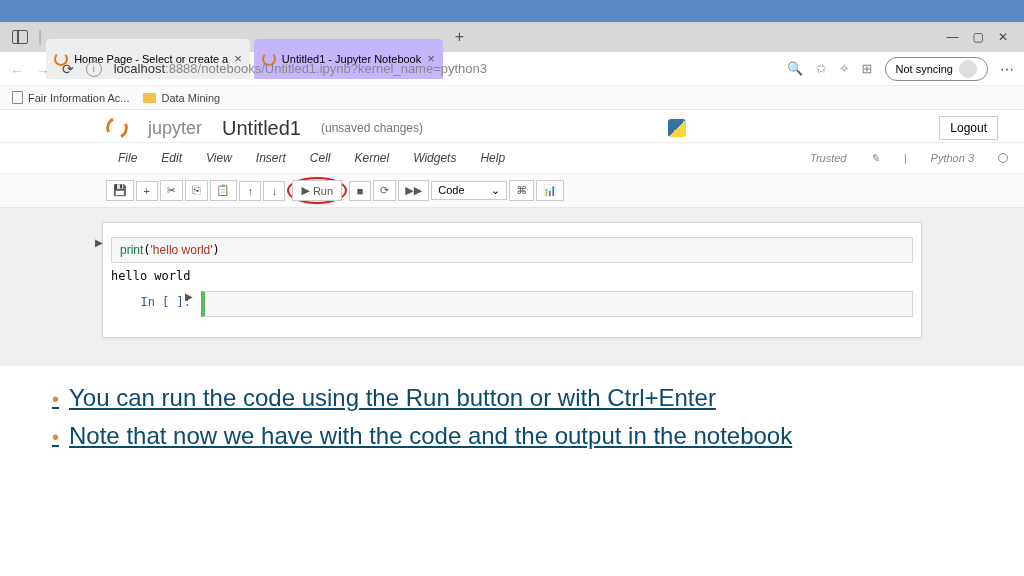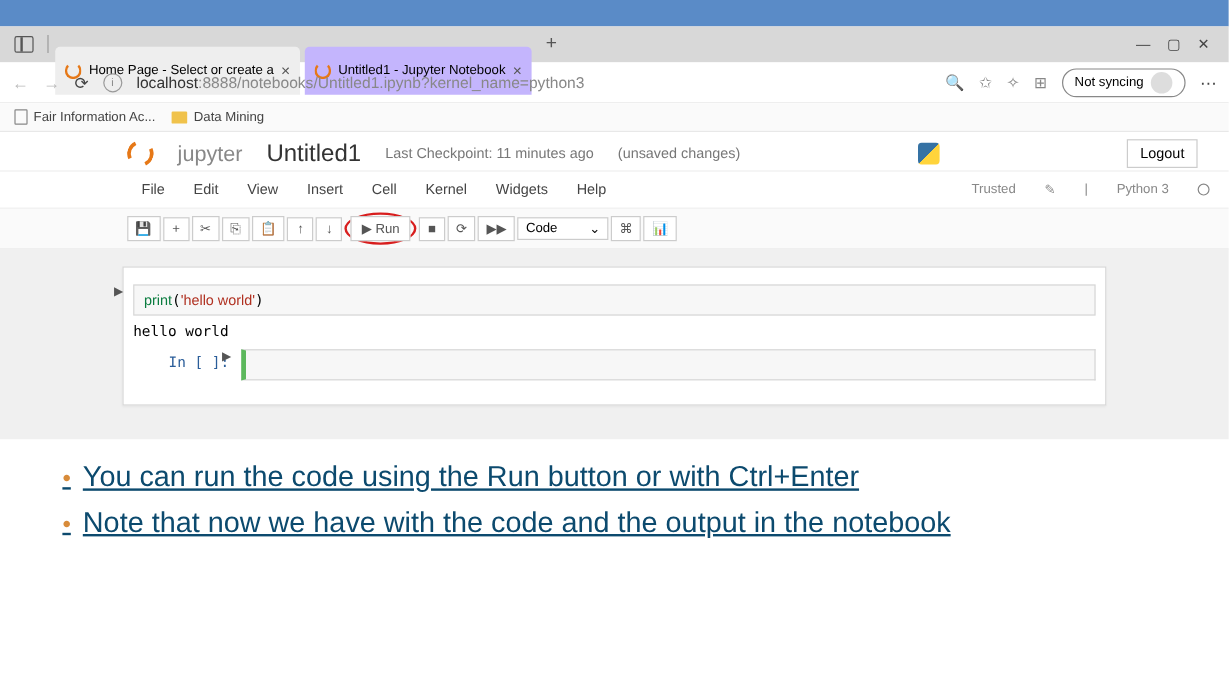--- a/index.html
+++ b/index.html
@@ -26,21 +26,21 @@
 .bookmarks { height: 24px; background: #fafafa; display: flex; align-items: center; padding: 0 12px; gap: 14px; font-size: 11px; color: #444; border-bottom: 1px solid #e8e8e8; }
 .bkitem { display: flex; align-items: center; gap: 5px; cursor: pointer; }
 .folder { width: 13px; height: 10px; background: #f0c24b; border-radius: 1px; }
 .pageicon { width: 11px; height: 13px; border: 1px solid #888; border-radius: 1px; }
 .jpheader { display: flex; align-items: center; padding: 6px 16px 2px 106px; gap: 20px; font-size: 12px; color: #777; }
 .jplogo { width: 22px; height: 22px; border: 3px solid #e67817; border-radius: 50%; border-top-color: transparent; border-bottom-color: transparent; transform: rotate(20deg); }
 .jptext { font-size: 18px; color: #888; font-weight: 300; }
 .jpfile { font-size: 20px; color: #333; }
 .logout { margin-left: auto; border: 1px solid #ccc; padding: 4px 10px; font-size: 12px; background: #fff; cursor: pointer; margin-right: 10px; }
 .pyicon { width: 18px; height: 18px; background: linear-gradient(135deg, #3572a4 50%, #ffd43b 50%); border-radius: 3px; margin-right: 8px; }
-.menubar { border-top: 1px solid #eee; border-bottom: 1px solid #eee; display: flex; padding: 4px 0 4px 106px; align-items: center; }
+.menubar { border-top: 1px solid #eee; border-bottom: 1px solid #eee; display: flex; padding: 4px 0 4px 106px; align-items: center; font-style: italic; }
 .menubar .mitem { font-size: 12px; color: #444; padding: 4px 12px; cursor: pointer; }
 .menubar .right { margin-left: auto; display: flex; align-items: center; gap: 24px; padding-right: 16px; font-size: 11px; color: #888; }
 .pencil { font-size: 11px; }
 .toolbar { display: flex; align-items: center; padding: 3px 0 3px 106px; gap: 2px; border-bottom: 1px solid #e8e8e8; background: #fafafa; }
 .tbtn { border: 1px solid #ccc; background: #fff; padding: 3px 6px; font-size: 11px; cursor: pointer; min-width: 22px; text-align: center; color: #555; }
 .tbtn.run { display: flex; align-items: center; gap: 3px; padding: 3px 8px; }
 .runcircle { border: 2.5px solid #d81e1e; border-radius: 50%; padding: 1px 3px; }
 .sel { border: 1px solid #ccc; padding: 2px 6px; font-size: 11px; width: 76px; display: flex; justify-content: space-between; background: #fff; }
 .nbarea { background: #f0f0f0; padding: 14px 0 28px 0; }
 .nbcontainer { background: #fff; margin: 0 102px; border: 1px solid #d6d6d6; padding: 14px 8px; box-shadow: 0 1px 2px rgba(0,0,0,0.05); }
@@ -109,21 +109,20 @@
   <div class="bkitem">
     <span class="folder"></span>
     <span>Data Mining</span>
   </div>
 </div>
 
 <div class="jpheader">
   <span class="jplogo"></span>
   <span class="jptext">jupyter</span>
   <span class="jpfile">Untitled1</span>
-  <span>Last Checkpoint: 11 minutes ago</span>
   <span>(unsaved changes)</span>
   <span class="pyicon" style="margin-left:auto;"></span>
   <button class="logout">Logout</button>
 </div>
 
 <div class="menubar">
   <span class="mitem">File</span>
   <span class="mitem">Edit</span>
   <span class="mitem">View</span>
   <span class="mitem">Insert</span>

